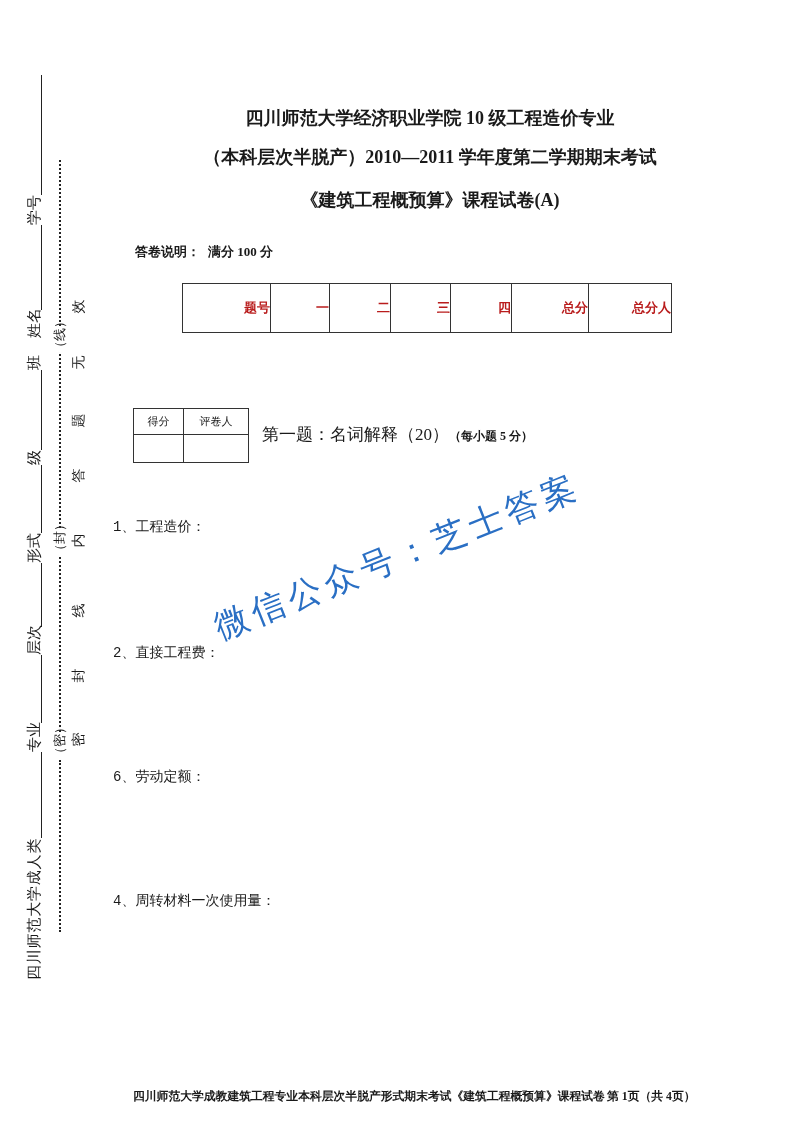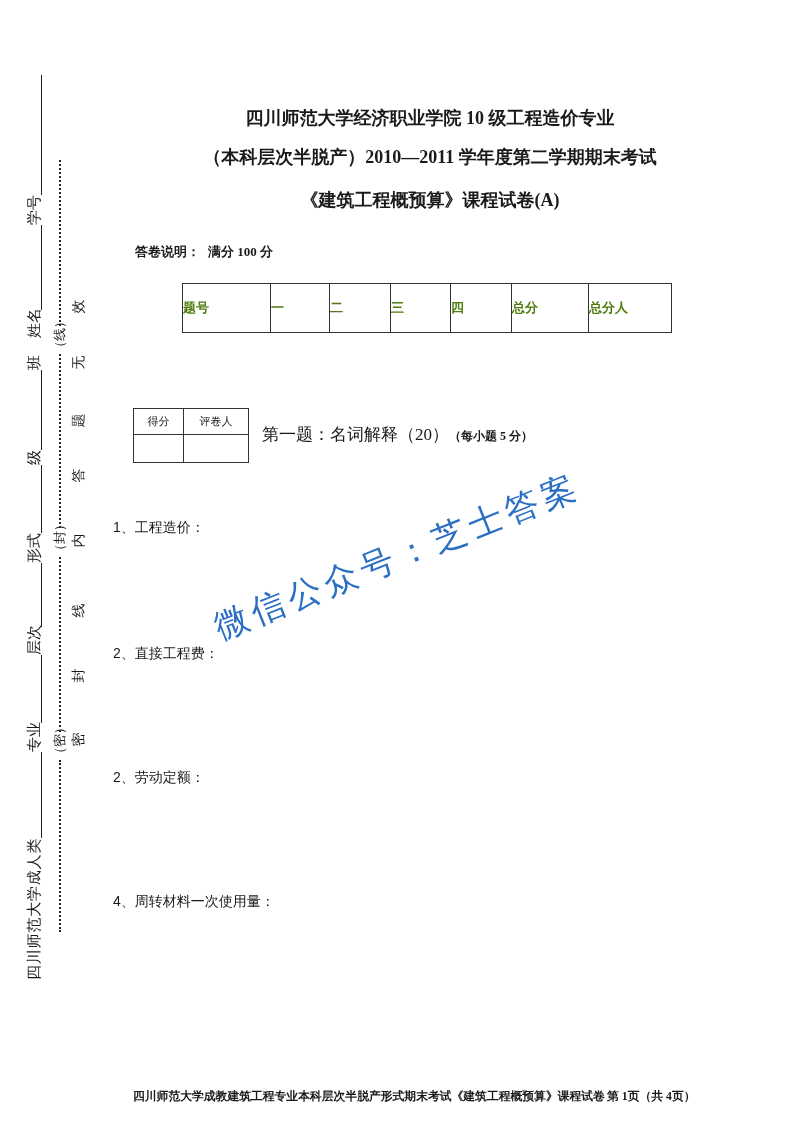--- a/index.html
+++ b/index.html
@@ -26,36 +26,36 @@
 
     
     .title-line { left: 130px; width: 600px; text-align: center; font-size: 18px; line-height: 24px; white-space: nowrap; font-weight: bold; }
 
     .instructions { left: 135px; top: 243px; font-size: 13px; line-height: 18px; font-weight: bold; white-space: nowrap; }
     .instructions .val { margin-left: 8px; }
 
     
     table { border-collapse: collapse; }
     .score-table { left: 182px; top: 283px; width: 489px; table-layout: fixed; }
-    .score-table td { border: 1px solid #333; text-align: left; font-size: 13px; font-weight: bold; color: #4d7c0f;
+    .score-table td { border: 1px solid #333; text-align: right; font-size: 13px; font-weight: bold; color: #b91c1c;
                       font-family: "Liberation Sans", "DejaVu Sans", sans-serif; padding: 0; margin-left: 27px; }
     .score-table tr.r1 td { height: 48px; }
     .score-table tr.r2 td { height: 41px; }
 
     .grader-table { left: 133px; top: 408px; width: 115px; table-layout: fixed; }
     .grader-table td { border: 1px solid #333; text-align: center; font-size: 11px; padding: 0;
                        font-family: "Liberation Sans", "DejaVu Sans", sans-serif; }
     .grader-table tr.r1 td { height: 25px; }
     .grader-table tr.r2 td { height: 27px; }
 
     .section-title { left: 262px; top: 423px; font-size: 17px; line-height: 24px; white-space: nowrap; }
     .section-title .note { font-size: 12px; font-weight: bold; }
 
     .question { left: 113px; font-size: 14px; line-height: 20px; white-space: nowrap;
-                font-family: Liberation Sans, sans-serif; }
+                font-family: Liberation Mono, monospace; }
 
     
     .watermark { left: 187px; top: 534px; width: 420px; height: 44px; text-align: center; font-size: 34px;
                  line-height: 44px; letter-spacing: 5px; white-space: nowrap; transform: rotate(-21.7deg);
                  transform-origin: 50% 50%; font-family: "DejaVu Serif", serif; }
 
     
     .footer-course { left: 105px; top: 1088px; font-size: 11.8px; line-height: 16px; font-weight: bold; white-space: nowrap; margin-left: 28px; }
     .footer-page { left: 607px; top: 1088px; font-size: 11.8px; line-height: 16px; font-weight: bold; white-space: nowrap; }
   </style>
@@ -147,19 +147,19 @@
   </tr>
 </tbody>
   </table>
 
 <div class="abs section-title">
   <span>第一题：名词解释（20）</span><span class="note">（每小题 5 分）</span>
 </div>
 
 <div class="abs question" style="top:517px;">1、工程造价：</div>
 <div class="abs question" style="top:643px;">2、直接工程费：</div>
-<div class="abs question" style="top:767px;">2、劳动定额：</div>
+<div class="abs question" style="top:767px;">6、劳动定额：</div>
 <div class="abs question" style="top:891px;">4、周转材料一次使用量：</div>
 
 <div class="abs watermark" style="color:#2a6fc4;">微信公众号：芝士答案</div>
 
 <div class="abs footer-course">四川师范大学成教建筑工程专业本科层次半脱产形式期末考试《建筑工程概预算》课程试卷</div>
 <div class="abs footer-page">第 1页（共 4页）</div>
 
 </body></html>

